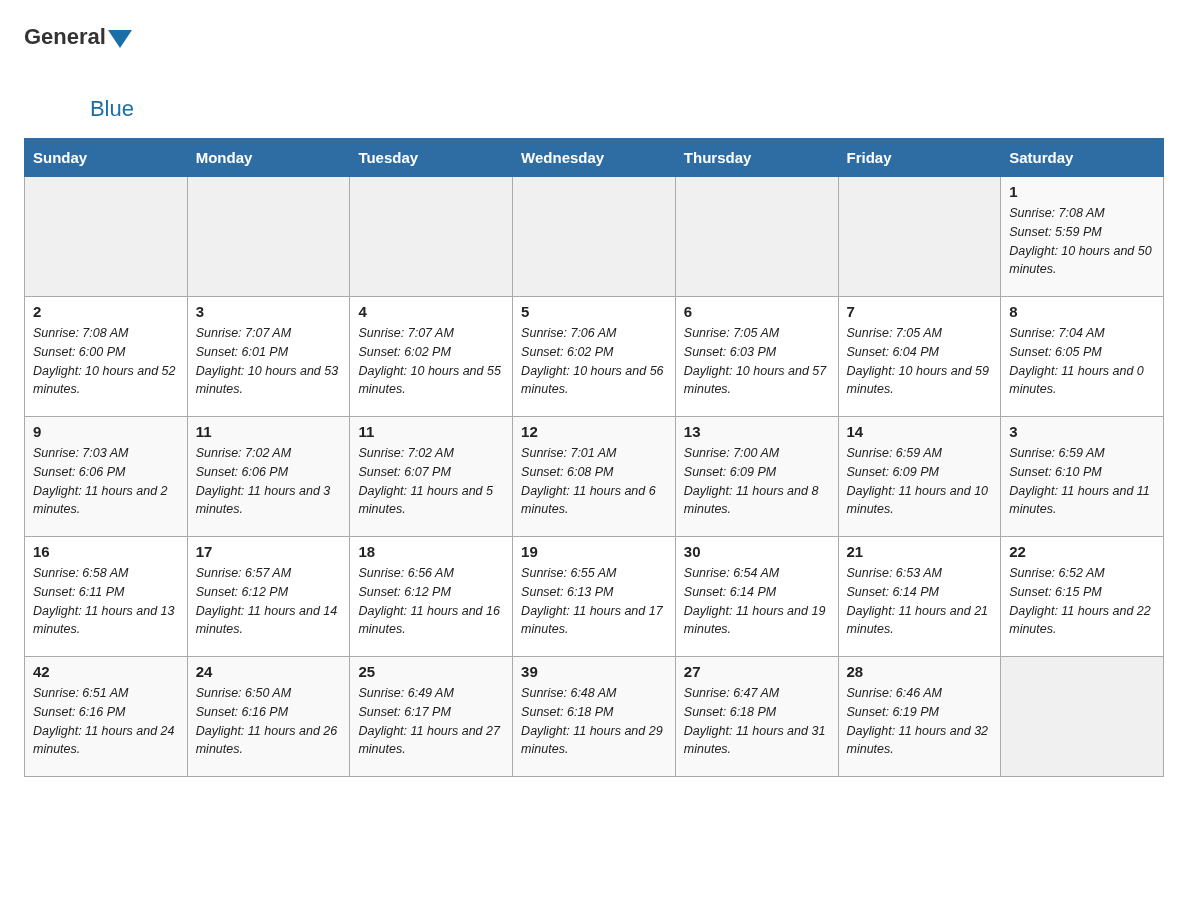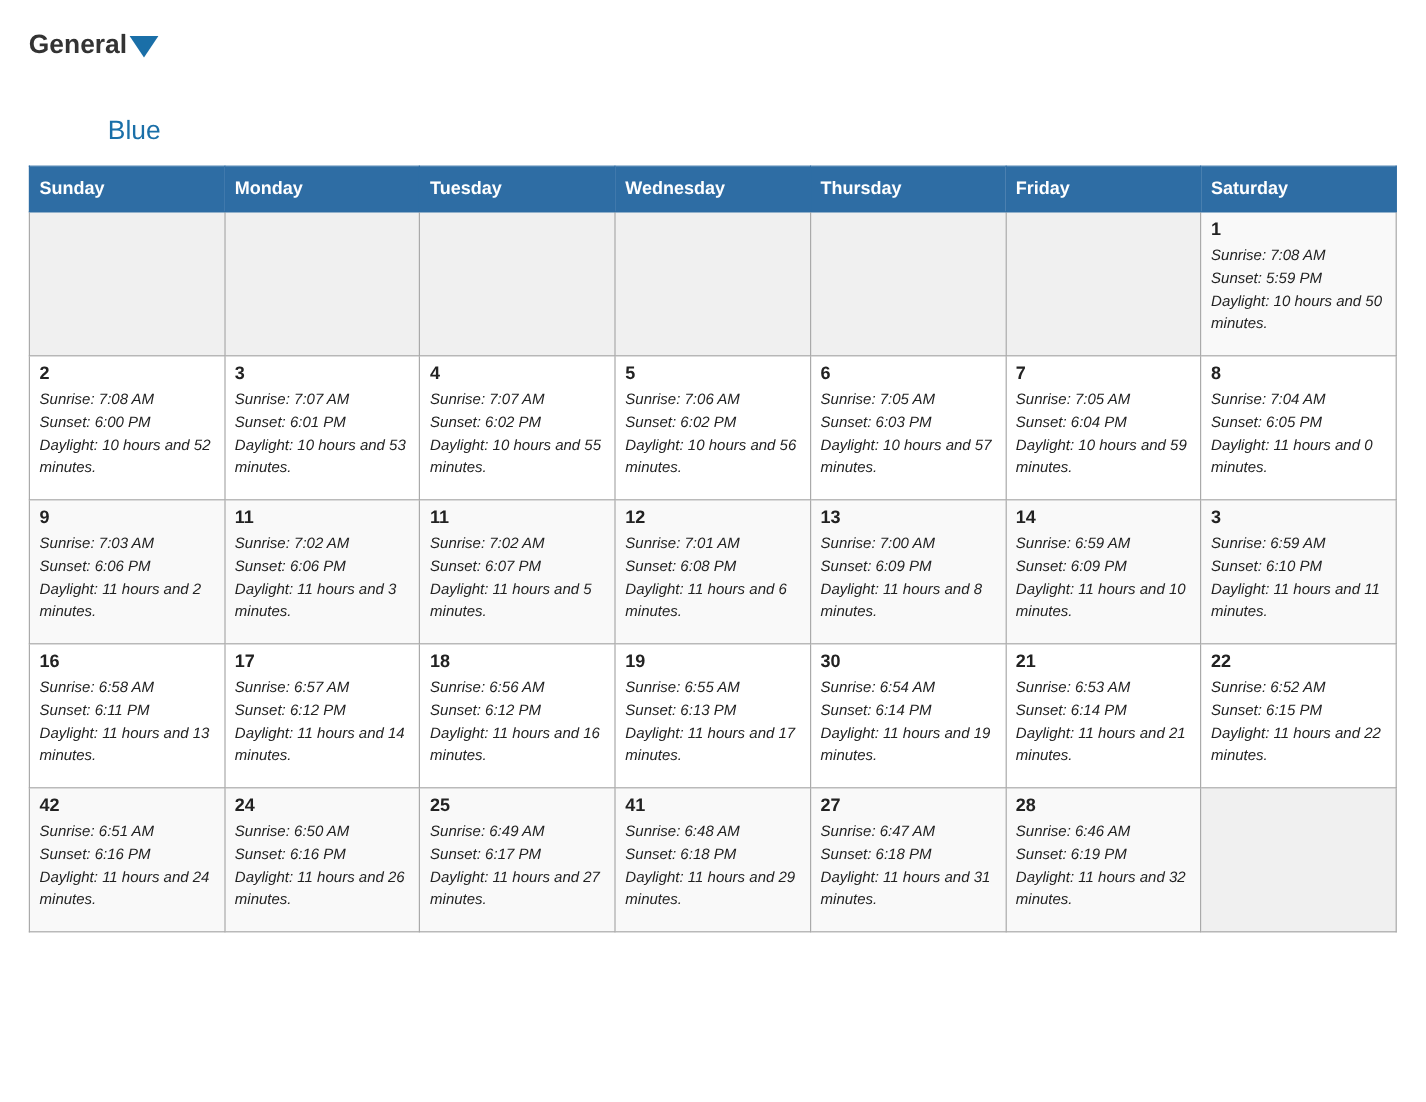--- a/index.html
+++ b/index.html
@@ -248,21 +248,21 @@
         </td>
         <td>
           <span class="day-number">24</span>
           <div class="day-info">Sunrise: 6:50 AM<br>Sunset: 6:16 PM<br>Daylight: 11 hours and 26 minutes.</div>
         </td>
         <td>
           <span class="day-number">25</span>
           <div class="day-info">Sunrise: 6:49 AM<br>Sunset: 6:17 PM<br>Daylight: 11 hours and 27 minutes.</div>
         </td>
         <td>
-          <span class="day-number">41</span>
+          <span class="day-number">39</span>
           <div class="day-info">Sunrise: 6:48 AM<br>Sunset: 6:18 PM<br>Daylight: 11 hours and 29 minutes.</div>
         </td>
         <td>
           <span class="day-number">27</span>
           <div class="day-info">Sunrise: 6:47 AM<br>Sunset: 6:18 PM<br>Daylight: 11 hours and 31 minutes.</div>
         </td>
         <td>
           <span class="day-number">28</span>
           <div class="day-info">Sunrise: 6:46 AM<br>Sunset: 6:19 PM<br>Daylight: 11 hours and 32 minutes.</div>
         </td>

